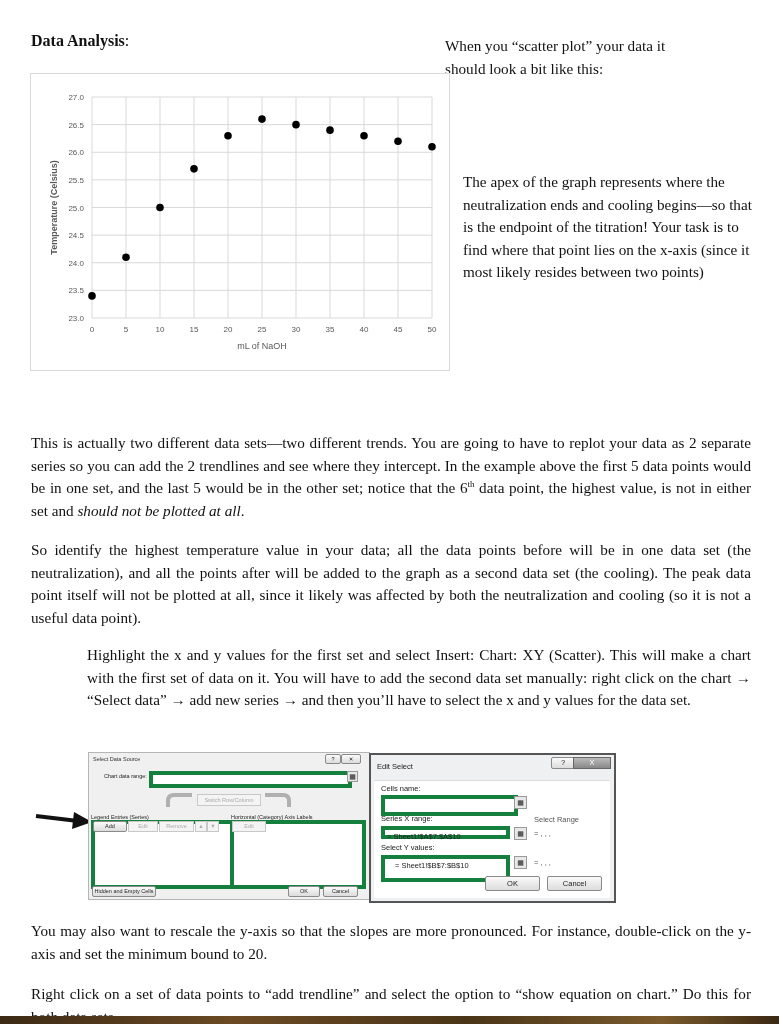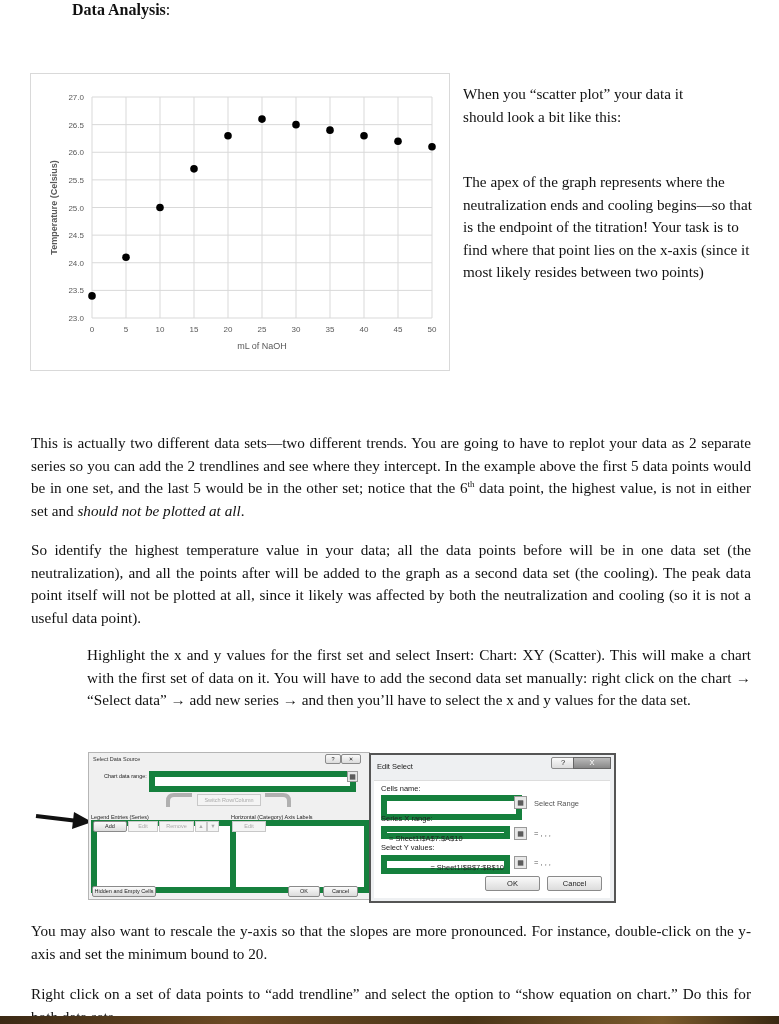--- a/index.html
+++ b/index.html
@@ -11,32 +11,32 @@
   .side{font-size:15.2px;line-height:22.5px;margin:0;}
   
   #chart-box{left:30px;top:73px;width:418px;height:296px;border:1px solid #d9d9d9;background:#fff;}
   #chart-svg{position:absolute;left:0;top:0;}
   .tick-label{font-family:"Liberation Sans","DejaVu Sans",sans-serif;font-size:8px;fill:#595959;}
   .axis-title{font-family:"Liberation Sans","DejaVu Sans",sans-serif;font-size:9px;fill:#595959;}
   
   .dlg{background:#f0f0f0;border:1px solid #9a9a9a;font-family:"Liberation Sans","DejaVu Sans",sans-serif;color:#222;}
   .tiny{font-size:5.5px;}
   .small{font-size:7.5px;}
-  .field{background:#fff;border:6px solid #15803d;}
+  .field{background:#fff;border:4px solid #15803d;}
   .btn{background:linear-gradient(#fafafa,#dcdcdc);border:1px solid #8a8a8a;border-radius:2px;text-align:center;}
   .btn-dis{background:#f4f4f4;border:1px solid #c8c8c8;color:#aaa;text-align:center;}
   .rngbtn{background:#e8e8e8;border:1px solid #999;font-size:7px;text-align:center;line-height:11px;}
   #bottom-strip{left:0;top:1016px;width:779px;height:8px;background:linear-gradient(90deg,#3c2a15,#6b4a24 30%,#4a3518 60%,#7a5a2c 85%,#3a2812);}
 </style>
 </head>
 <body>
 
-<h1 class="abs serif" style="left:31px;top:1px;margin-left:41px;"><span>Data Analysis</span><span style="font-weight:normal">:</span></h1>
+<h1 class="abs serif" style="left:31px;top:32px;"><span>Data Analysis</span><span style="font-weight:normal">:</span></h1>
 
-<p class="abs side" style="left:463px;top:35px;width:255px;margin-top:48px;">When you “scatter plot” your data it should look a bit like this:</p>
+<p class="abs side" style="left:445px;top:35px;width:255px;">When you “scatter plot” your data it should look a bit like this:</p>
 <p class="abs side" style="left:463px;top:171px;width:290px;">The apex of the graph represents where the neutralization ends and cooling begins—so that is the endpoint of the titration! Your task is to find where that point lies on the x-axis (since it most likely resides between two points)</p>
 
 <div id="chart-box" class="abs">
   <svg id="chart-svg" width="418" height="296">
       <line x1="61" x2="401" y1="244" y2="244" stroke="#d9d9d9" stroke-width="1"></line>
       <text x="53" y="247" text-anchor="end" class="tick-label">23.0</text>
       <line x1="61" x2="401" y1="216.375" y2="216.375" stroke="#d9d9d9" stroke-width="1"></line>
       <text x="53" y="219.375" text-anchor="end" class="tick-label">23.5</text>
       <line x1="61" x2="401" y1="188.75" y2="188.75" stroke="#d9d9d9" stroke-width="1"></line>
       <text x="53" y="191.75" text-anchor="end" class="tick-label">24.0</text>
@@ -131,27 +131,27 @@
 </div>
 
 <div class="abs dlg" style="left:369px;top:753px;width:243px;height:146px;border:2px solid #555;background:#eef0f2;">
   <div class="abs small" style="left:6px;top:7px;">Edit Select</div>
   <div class="abs btn small" style="left:180px;top:2px;width:22px;height:10px;line-height:10px;">?</div>
   <div class="abs small" style="left:202px;top:2px;width:36px;height:10px;line-height:10px;text-align:center;background:linear-gradient(#bbb,#888);color:#fff;border:1px solid #666;">X</div>
   <div class="abs" style="left:3px;top:25px;width:236px;height:117px;background:#fff;border-top:1px solid #ddd;"></div>
   <div class="abs small" style="left:10px;top:29px;">Cells name:</div>
   <div class="abs field small" style="left:10px;top:40px;width:129px;height:13px;"></div>
   <div class="abs rngbtn" style="left:143px;top:41px;width:11px;height:11px;">▦</div>
-  <div class="abs small" style="left:163px;top:44px;color:#555;text-align:center;">Select Range</div>
+  <div class="abs small" style="left:163px;top:60px;color:#555;text-align:center;">Select Range</div>
   <div class="abs small" style="left:10px;top:59px;">Series X range:</div>
   <div class="abs field small" style="left:10px;top:71px;width:129px;height:13px;line-height:13px;padding-left:2px;box-sizing:border-box;">= Sheet1!$A$7:$A$10</div>
   <div class="abs rngbtn" style="left:143px;top:72px;width:11px;height:11px;">▦</div>
   <div class="abs small" style="left:163px;top:74px;color:#555;">= , , ,</div>
   <div class="abs small" style="left:10px;top:88px;">Select Y values:</div>
-  <div class="abs field small" style="left:10px;top:100px;width:129px;height:19px;line-height:13px;padding-left:10px;box-sizing:border-box;text-align:right;">= Sheet1!$B$7:$B$10</div>
+  <div class="abs field small" style="left:10px;top:100px;width:129px;height:27px;line-height:13px;padding-left:10px;box-sizing:border-box;">= Sheet1!$B$7:$B$10</div>
   <div class="abs rngbtn" style="left:143px;top:101px;width:11px;height:11px;">▦</div>
   <div class="abs small" style="left:163px;top:103px;color:#555;">= , , ,</div>
   <div class="abs btn small" style="left:114px;top:121px;width:53px;height:13px;line-height:13px;">OK</div>
   <div class="abs btn small" style="left:176px;top:121px;width:53px;height:13px;line-height:13px;">Cancel</div>
 </div>
 
 <p class="abs ptext" style="left:31px;top:920px;width:720px;">You may also want to rescale the y-axis so that the slopes are more pronounced. For instance, double-click on the y-axis and set the minimum bound to 20.</p>
 
 <p class="abs ptext" style="left:31px;top:983px;width:720px;">Right click on a set of data points to “add trendline” and select the option to “show equation on chart.” Do this for both data sets.</p>
 

